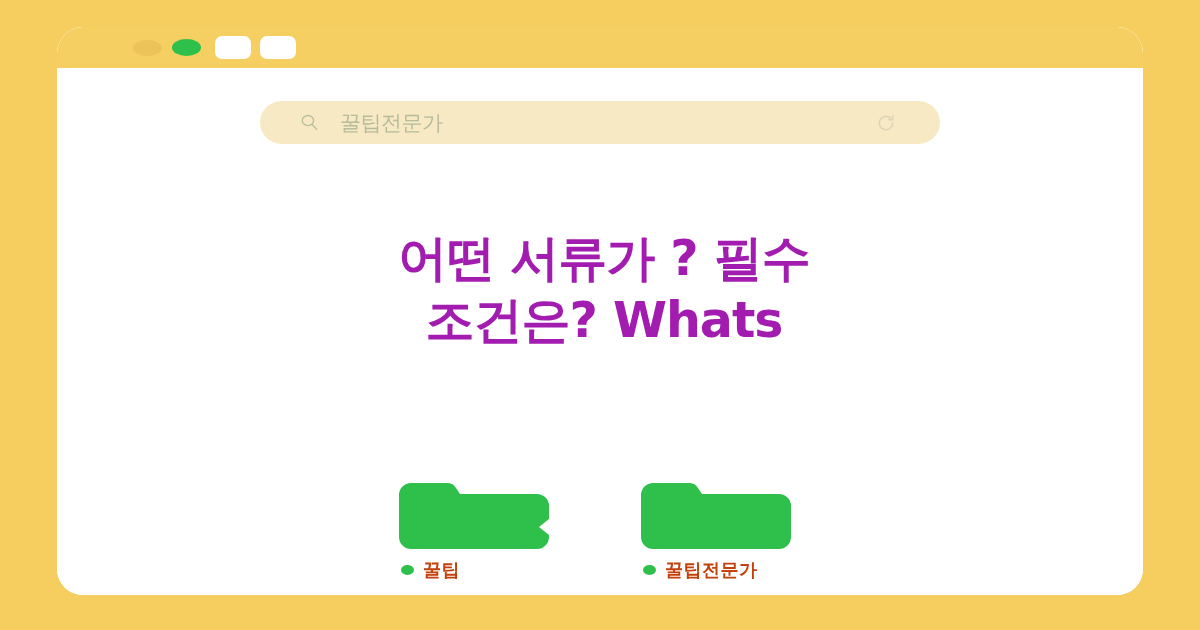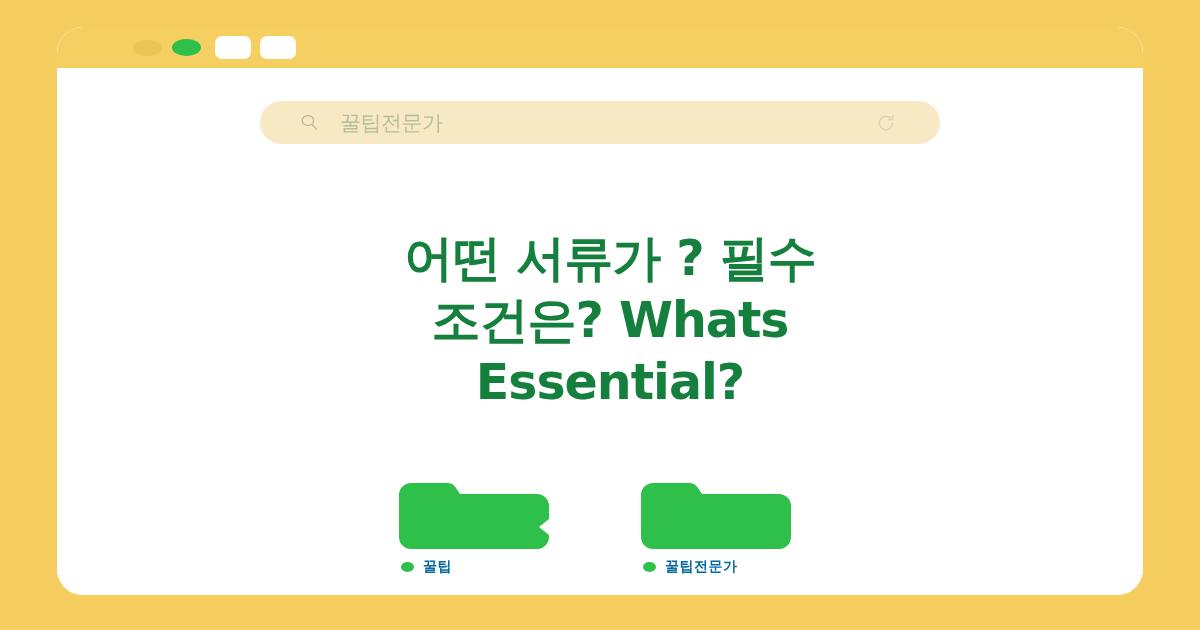--- a/index.html
+++ b/index.html
@@ -122,30 +122,30 @@
     position: absolute;
     right: 44px;
     top: 12px;
     width: 20px;
     height: 20px;
   }
 
   
   .headline {
     position: absolute;
-    left: 10px;
+    left: 4px;
     top: 160px;
     width: 100%;
     text-align: center;
     font-family: "DejaVu Sans", sans-serif;
     font-weight: bold;
     font-size: 49px;
     line-height: 62px;
     letter-spacing: -1px;
-    color: #15803d;
+    color: #a21caf;
   }
   .headline .ln { display: block; }
 
   
   .folders {
     position: absolute;
     left: 0;
     top: 415px;
     width: 100%;
     display: flex;
@@ -173,23 +173,23 @@
   .label-dot {
     width: 13px;
     height: 10px;
     border-radius: 50%;
     background: #2EC04B;
     flex: none;
     margin-right: 9px;
   }
   .label-text {
     font-family: "DejaVu Sans", sans-serif;
-    font-size: 14px;
+    font-size: 18px;
     font-weight: bold;
-    color: #0369a1;
+    color: #c2410c;
     letter-spacing: 0.5px;
     white-space: nowrap;
   }
 </style>
 </head>
 <body>
 
 <div class="stage">
 
   <div class="browser-window">
@@ -211,21 +211,20 @@
         <span class="search-text">꿀팁전문가</span>
         <svg class="reload-icon" viewBox="0 0 24 24" fill="none">
           <path d="M20 12a8 8 0 1 1-2.6-5.9" stroke="#DCD3B4" stroke-width="1.8" stroke-linecap="round"></path>
           <path d="M20 3.4V8h-4.6" stroke="#DCD3B4" stroke-width="1.8" stroke-linecap="round" stroke-linejoin="round"></path>
         </svg>
       </div>
 
       <div class="headline">
         <span class="ln">어떤 서류가 ? 필수</span>
         <span class="ln">조건은? Whats</span>
-        <span class="ln">Essential?</span>
       </div>
 
       <div class="folders">
 
         <div class="folder-cell">
           <svg class="folder-glyph" viewBox="0 0 150 66">
             <path d="M0 12 A12 12 0 0 1 12 0 H48 A10 10 0 0 1 57 5 L61 11 H138
                      A12 12 0 0 1 150 23 V54 A12 12 0 0 1 138 66 H12
                      A12 12 0 0 1 0 54 Z" fill="#2EC04B"></path>
             <path d="M150 36 L140 44 L150 52 Z" fill="#FFFFFF"></path>

